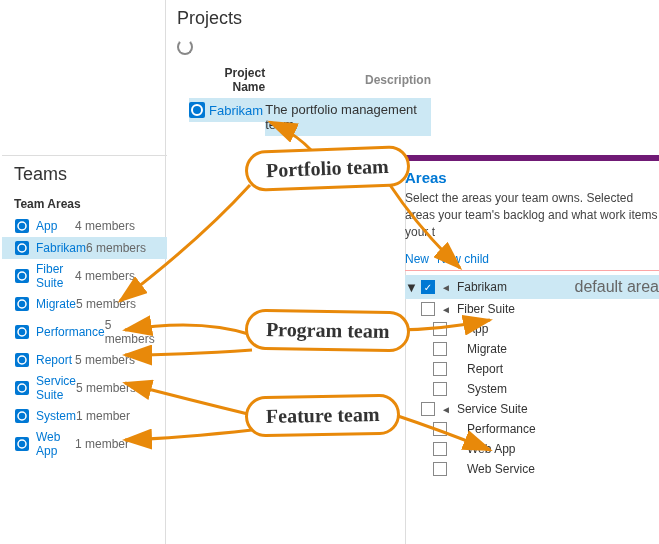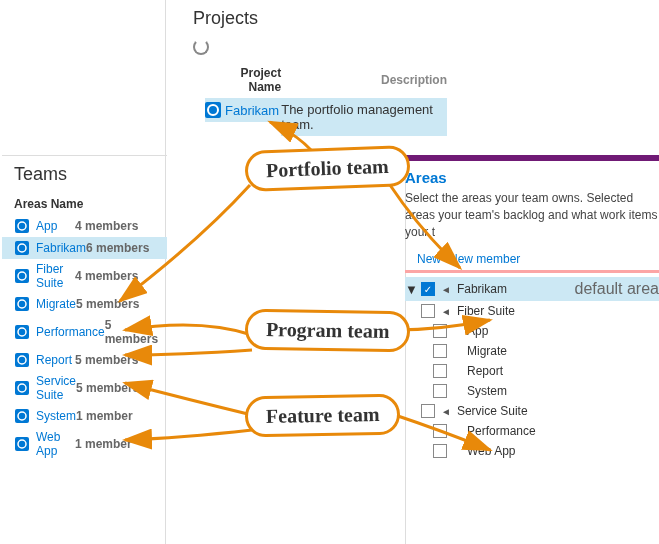--- a/index.html
+++ b/index.html
@@ -1,19 +1,19 @@
 <!DOCTYPE html>
 <html><head>
   <meta charset="utf-8">
   <style>
     * { box-sizing: border-box; margin: 0; padding: 0; }
     body { font-family: 'Segoe UI', Arial, sans-serif; font-size: 13px; color: #333; background: #fff; width: 659px; height: 544px; overflow: hidden; position: relative; }
 
     
-    .projects-section { position: absolute; top: 0; left: 165px; width: 290px; margin-left: 16px; }
+    .projects-section { position: absolute; top: 0; left: 165px; width: 290px; }
     .projects-title { font-size: 18px; font-weight: 300; color: #333; padding: 8px 0 6px 12px; }
     .projects-refresh { padding: 4px 12px; }
     .refresh-icon { display: inline-block; width: 16px; height: 16px; border: 2px solid #888; border-radius: 50%; border-top-color: transparent; cursor: pointer; }
     .projects-table { width: 100%; border-collapse: collapse; margin: 0 12px; width: calc(100% - 24px); }
     .projects-table th { font-weight: 600; font-size: 12px; color: #333; padding: 4px 0; text-align: right; }
     .projects-table th.desc { color: #888; font-weight: bold; padding-left: 8px; }
     .projects-table td { padding: 4px 0; vertical-align: middle; }
     .project-row td { background: #cce8f4; }
     .project-icon { display: inline-block; width: 16px; height: 16px; background: #0078d4; border-radius: 2px; margin-right: 4px; vertical-align: middle; position: relative; }
     .project-icon::after { content: ''; display: block; width: 8px; height: 8px; border: 2px solid #fff; border-radius: 50%; position: absolute; top: 2px; left: 2px; }
@@ -27,27 +27,27 @@
     .new-team-btn { color: #0078d4; text-decoration: none; font-size: 12px; cursor: pointer; }
     .divider { color: #ccc; }
     .teams-header { display: flex; padding: 6px 12px 4px 12px; }
     .teams-header-name { font-weight: 600; font-size: 12px; flex: 1; }
     .teams-header-members { font-size: 12px; color: #666; width: 80px; }
     .team-row { display: flex; align-items: center; padding: 3px 12px; cursor: pointer; }
     .team-row.selected { background: #cce8f4; }
     .team-icon { display: inline-block; width: 16px; height: 16px; margin-right: 6px; flex-shrink: 0; position: relative; }
     .team-icon svg { width: 16px; height: 16px; }
     .team-name-link { color: #0078d4; text-decoration: none; flex: 1; font-size: 12px; }
-    .team-members { font-size: 12px; color: #666; width: 80px; font-weight: bold; }
+    .team-members { font-size: 12px; color: #666; width: 80px; }
 
     
     .areas-section { position: absolute; top: 155px; left: 405px; width: 254px; }
     .areas-title { color: #0078d4; font-size: 15px; font-weight: 600; padding: 8px 0 4px 0; border-top: 6px solid #701a75; }
     .areas-desc { font-size: 12px; color: #444; line-height: 1.4; padding-bottom: 8px; }
-    .areas-toolbar { display: flex; align-items: center; gap: 8px; padding: 4px 12px; border-bottom: 3px solid #fca5a5; margin-bottom: 4px; }
+    .areas-toolbar { display: flex; align-items: center; gap: 8px; padding: 4px 0; border-bottom: 1px solid #fca5a5; margin-bottom: 4px; }
     .new-area-btn { color: #0078d4; font-size: 12px; cursor: pointer; }
     .new-child-btn { color: #0078d4; font-size: 12px; cursor: pointer; }
     .area-row { display: flex; align-items: center; padding: 3px 0; gap: 4px; }
     .area-row.highlighted { background: #cce8f4; }
     .area-checkbox { width: 14px; height: 14px; border: 1px solid #888; background: #fff; flex-shrink: 0; display: flex; align-items: center; justify-content: center; }
     .area-checkbox.checked { background: #0078d4; border-color: #0078d4; }
     .area-checkbox.checked::after { content: '✓'; color: #fff; font-size: 10px; }
     .area-name { font-size: 12px; color: #333; }
     .area-default { font-size: 16px; color: #666; margin-left: auto; }
     .area-indent1 { padding-left: 16px; }
@@ -91,21 +91,21 @@
     </table>
   </div>
 </div>
 
 <div class="section-separator"></div>
 <div class="section-separator2"></div>
 
 <div class="teams-section">
   <div class="teams-title">Teams</div>
   <div class="teams-header">
-    <span class="teams-header-name">Areas Name</span>
+    <span class="teams-header-name">Team Areas</span>
   </div>
 
   <div class="team-row">
     <span class="team-icon">
       <svg viewBox="0 0 16 16">
           <rect x="1" y="1" width="14" height="14" rx="2" fill="#0078d4"></rect>
           <circle cx="8" cy="8" r="4" fill="none" stroke="#fff" stroke-width="1.5"></circle>
         </svg>
     </span>
     <a class="team-name-link">App</a>
@@ -191,21 +191,21 @@
     <a class="team-name-link">Web App</a>
     <span class="team-members">1 member</span>
   </div>
 </div>
 
 <div class="areas-section">
   <div class="areas-title">Areas</div>
   <div class="areas-desc">Select the areas your team owns. Selected areas your team's backlog and what work items your t</div>
   <div class="areas-toolbar">
     <a class="new-area-btn">New</a>
-    <a class="new-child-btn">New member</a>
+    <a class="new-child-btn">New child</a>
   </div>
 
   <div class="area-row highlighted" style="padding-left:0;">
     <span style="width:12px; display:inline-block; flex-shrink:0;">▼</span>
     <span class="area-checkbox checked"></span>
     <span style="font-size:10px; margin: 0 2px; color:#555;">◄</span>
     <span class="area-name">Fabrikam</span>
     <span class="area-default">default area</span>
   </div>
 
@@ -244,20 +244,24 @@
   <div class="area-row area-indent2">
     <span class="area-checkbox"></span>
     <span class="area-name" style="margin-left:16px;">Performance</span>
   </div>
 
   <div class="area-row area-indent2">
     <span class="area-checkbox"></span>
     <span class="area-name" style="margin-left:16px;">Web App</span>
   </div>
 
+  <div class="area-row area-indent2">
+    <span class="area-checkbox"></span>
+    <span class="area-name" style="margin-left:16px;">Web Service</span>
+  </div>
 </div>
 
 <div class="bubble" style="left:245px; top:148px; transform:rotate(-2deg);">
   <span>Portfolio team</span>
 </div>
 <div class="bubble" style="left:245px; top:310px; transform:rotate(1deg);">
   <span>Program team</span>
 </div>
 <div class="bubble" style="left:245px; top:395px; transform:rotate(-1deg);">
   <span>Feature team</span>

